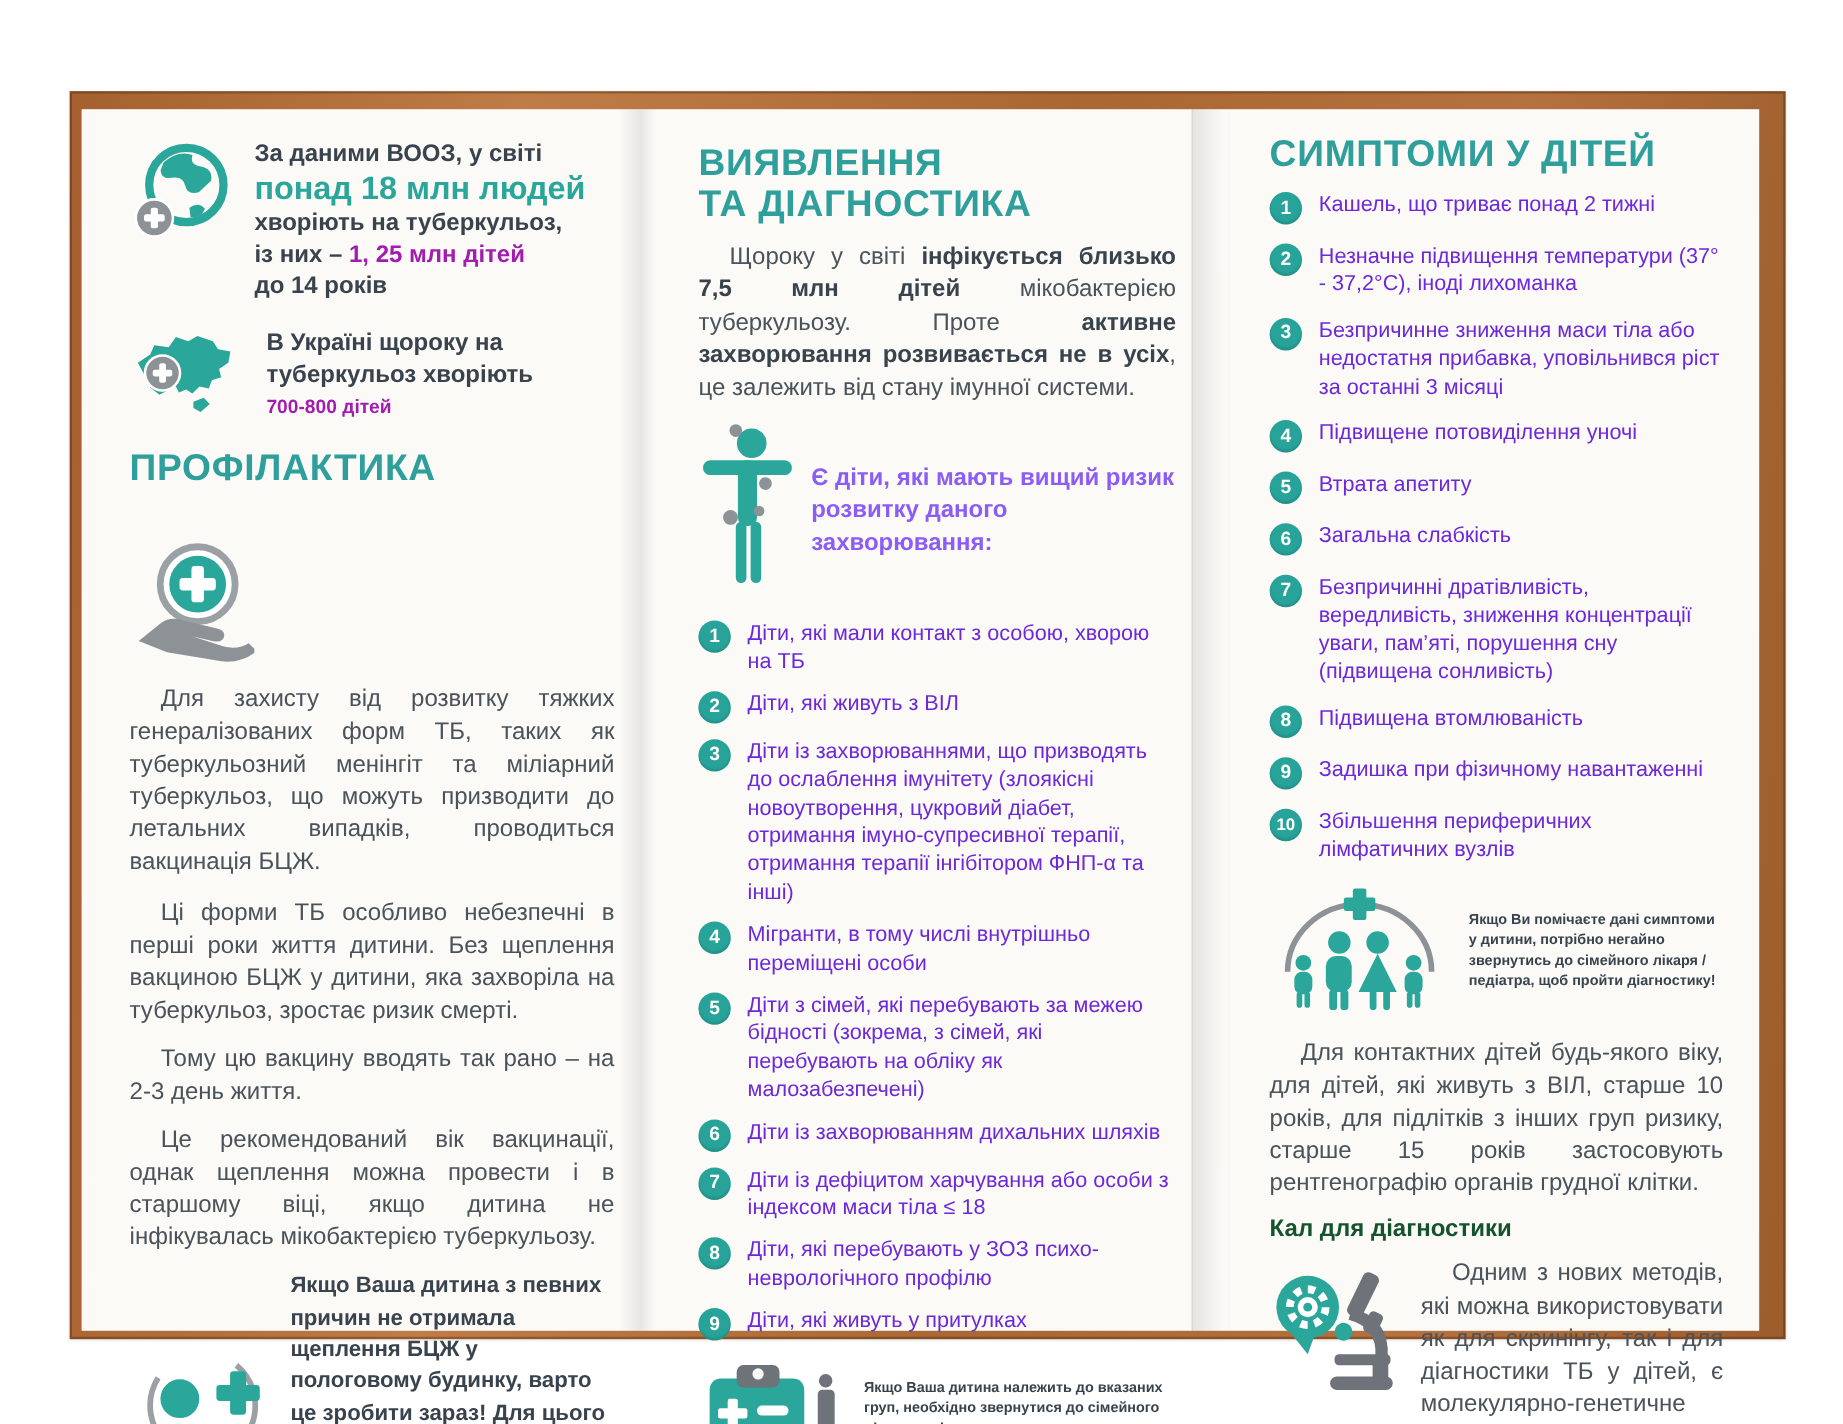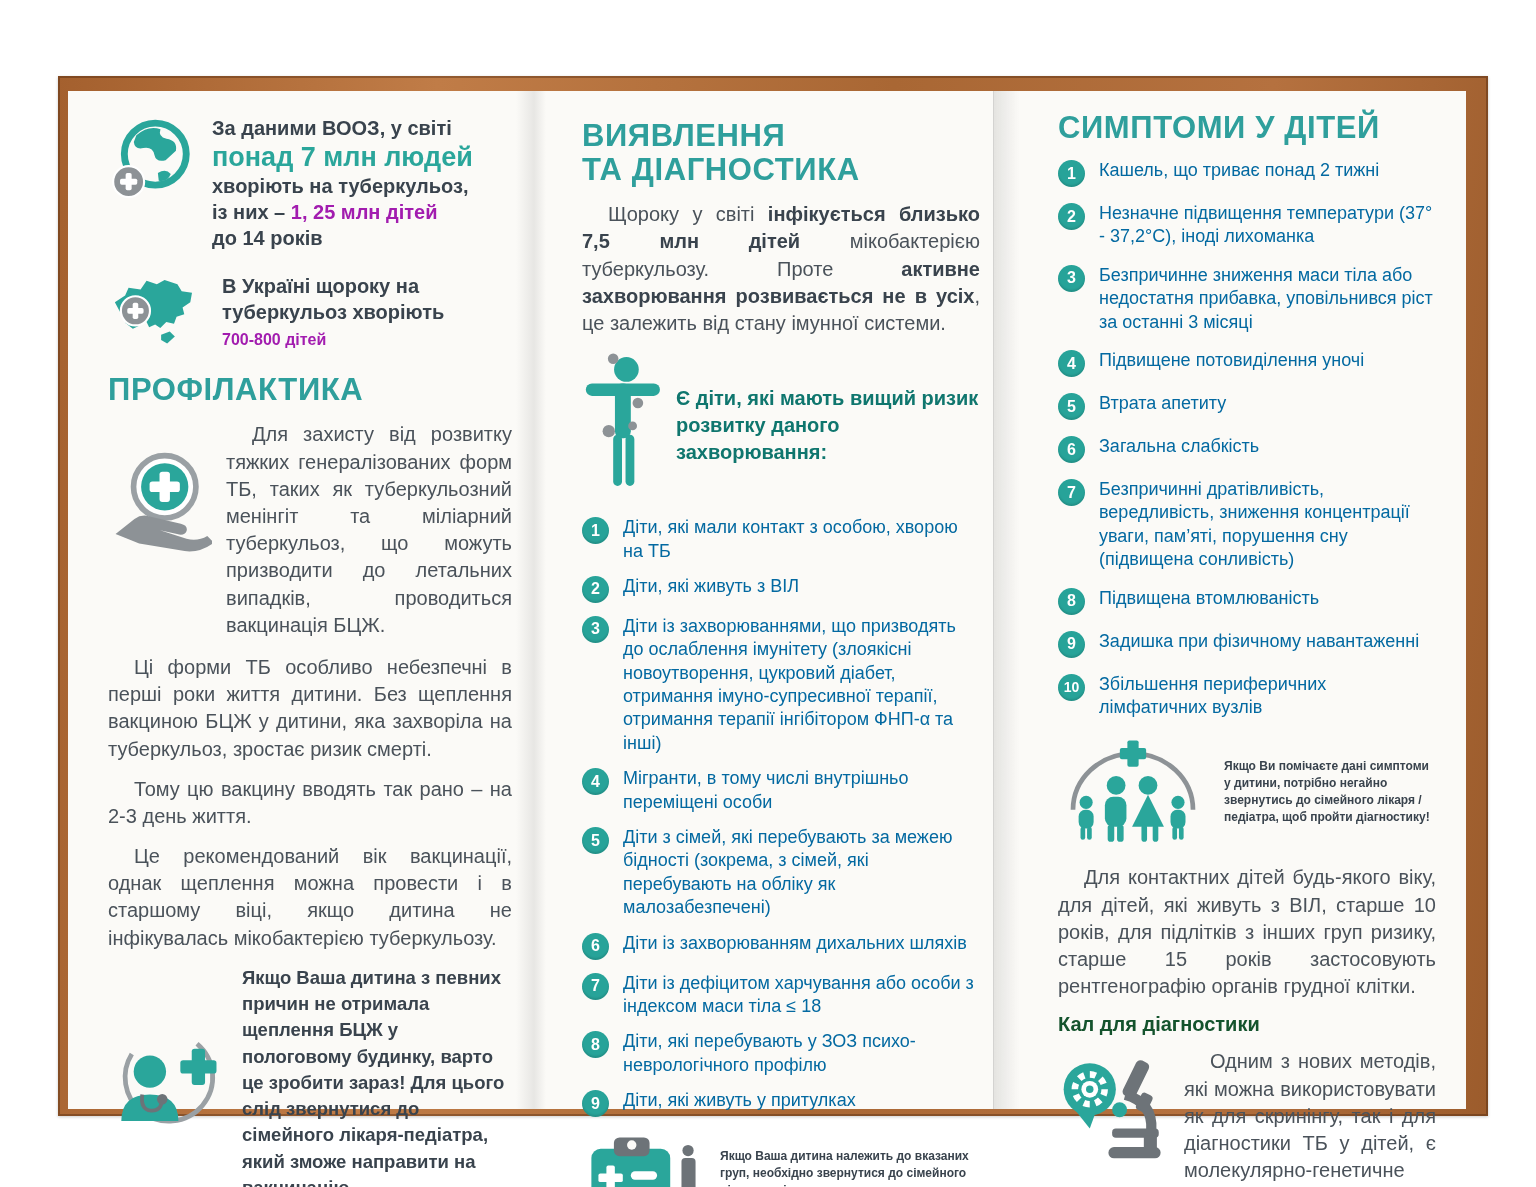--- a/index.html
+++ b/index.html
@@ -26,28 +26,28 @@
   .hl{color:#a21caf;font-weight:bold;}
 
   .stat{display:flex;gap:18px;align-items:flex-start;margin-bottom:22px;}
   .stat .lines{font-size:20px;font-weight:bold;color:#39434d;line-height:1.3;}
   .big{font-size:27px;color:#2aa69b;line-height:1.2;}
 
   .li{display:flex;gap:14px;margin-bottom:12px;align-items:flex-start;}
   .num{flex:none;width:27px;height:27px;border-radius:50%;background:#27a399;color:#fff;
        font-weight:bold;font-size:16px;display:flex;align-items:center;justify-content:center;
        margin-top:1px;box-shadow:inset 0 -2px 2px rgba(0,0,0,.12);}
-  .li .t{font-size:18px;color:#0369a1;line-height:1.3;}
+  .li .t{font-size:18px;color:#6d28d9;line-height:1.3;}
 
   .callout{display:flex;gap:16px;align-items:center;margin:8px 0 14px;}
   .callout .t{font-weight:bold;color:#39434d;font-size:12px;line-height:1.42;}
   .icon{flex:none;}
 
   .riskhead{display:flex;gap:14px;align-items:center;margin:6px 0 16px;}
-  .riskhead .t{font-weight:bold;color:#0f766e;font-size:20px;line-height:1.35;}
+  .riskhead .t{font-weight:bold;color:#8b5cf6;font-size:20px;line-height:1.35;}
 
   .qrrow{display:flex;gap:16px;align-items:flex-start;margin-top:22px;}
   .qrrow .qt{font-size:17.5px;color:#4a525a;line-height:1.36;width:250px;text-align:left;}
   .h3{font-size:20px;font-weight:bold;color:#14532d;margin:6px 0 12px;}
   .stoolrow{display:flex;gap:14px;align-items:flex-start;}
   .sym .li{margin-bottom:15px;}
 </style>
 </head>
 <body>
 
@@ -60,21 +60,21 @@
           <svg class="icon" width="86" height="92" viewBox="0 0 100 104">
             <circle cx="55" cy="44" r="36" fill="none" stroke="#2aa69b" stroke-width="8"></circle>
             <path fill="#2aa69b" d="M33 22 q14 -12 28 -7 q-3 9 7 11 q13 2 11 14 l-12 11 q-11 3 -13 -6 q-2 -10 -13 -8 q-10 2 -11 -7 z"></path>
             <path fill="#2aa69b" d="M58 66 q9 -6 15 1 q-4 10 -14 8 z"></path>
             <circle cx="24" cy="76" r="18" fill="#8d9296" stroke="#ffffff" stroke-width="2.5"></circle>
             <rect x="20.5" y="66" width="7" height="20" rx="2" fill="#ffffff"></rect>
             <rect x="14" y="72.5" width="20" height="7" rx="2" fill="#ffffff"></rect>
           </svg>
           <div class="lines">
             <span>За даними ВООЗ, у світі</span><br>
-            <span class="big">понад 7 млн людей</span><br>
+            <span class="big">понад 18 млн людей</span><br>
             <span>хворіють на туберкульоз,</span><br>
             <span>із них – </span><span class="hl" style="font-size:20px">1, 25 млн дітей</span><br>
             <span>до 14 років</span>
           </div>
         </div>
 
         <div class="stat">
           <svg class="icon" width="96" height="74" viewBox="0 0 112 86">
             <path fill="#2aa69b" d="M8 34 l12 -8 4 -9 14 2 7 -10 12 4 9 -5 15 5 5 8 12 2 -2 11 -9 6 2 8 -9 3 -3 8 -9 -2 -7 7 -6 -4 -7 3 -3 -6 -9 -2 1 6 -8 4 -9 -7 2 -7 -7 -4 z"></path>
             <path fill="#2aa69b" d="M62 72 l10 -4 6 6 -9 8 -7 -4 z"></path>
@@ -84,21 +84,21 @@
           </svg>
           <div class="lines">
             <span>В Україні щороку на</span><br>
             <span>туберкульоз хворіють</span><br>
             <span class="hl" style="font-size:16px">700-800 дітей</span>
           </div>
         </div>
 
         <h1 class="title">ПРОФІЛАКТИКА</h1>
 
-        <div style="display:flex;gap:14px;align-items:flex-start;margin-bottom:2px;">
+        <div style="display:flex;gap:14px;align-items:flex-start;margin-bottom:2px;flex-direction:column;">
           <svg class="icon" width="104" height="108" viewBox="0 0 110 114" style="margin-top:26px;">
             <circle cx="60" cy="42" r="33" fill="#ffffff" stroke="#9aa0a4" stroke-width="6"></circle>
             <circle cx="60" cy="42" r="25" fill="#2aa69b"></circle>
             <rect x="54.5" y="26" width="11" height="32" rx="3" fill="#ffffff"></rect>
             <rect x="44" y="36.5" width="32" height="11" rx="3" fill="#ffffff"></rect>
             <path fill="#8d9296" d="M8 92 l20 -16 q7 -5 15 -3 l34 8 q8 2 6 8 q-2 5 -10 3 l-18 -4 28 9 q12 3 22 -3 l7 7 q-14 11 -31 9 l-48 -8 z"></path>
           </svg>
           <p class="txt indent" style="flex:1;">Для захисту від розвитку тяжких генералізованих форм ТБ, таких як туберкульозний менінгіт та міліарний туберкульоз, що можуть призводити до летальних випадків, проводиться вакцинація БЦЖ.</p>
         </div>
 

